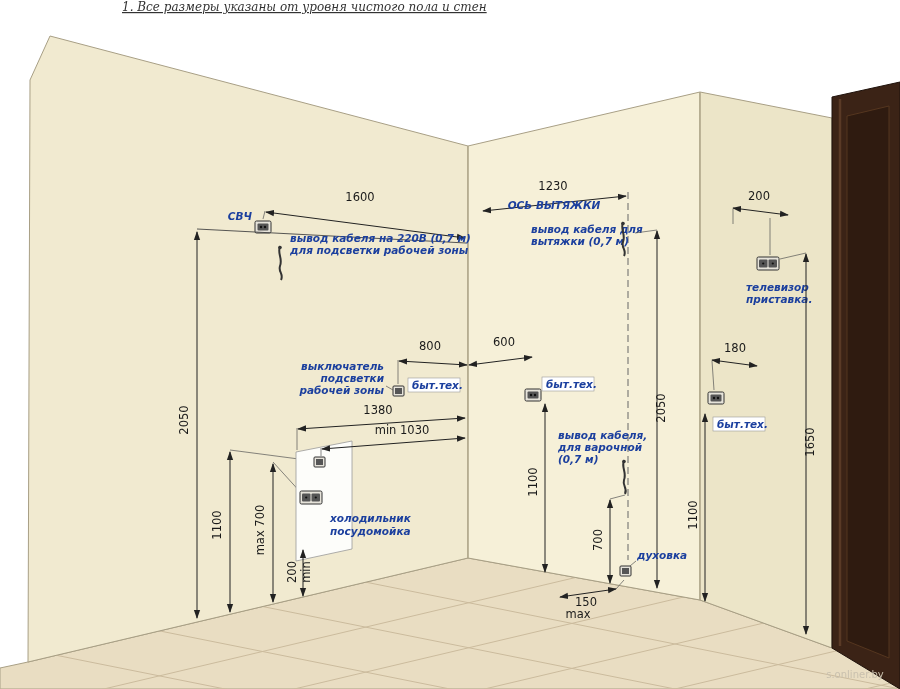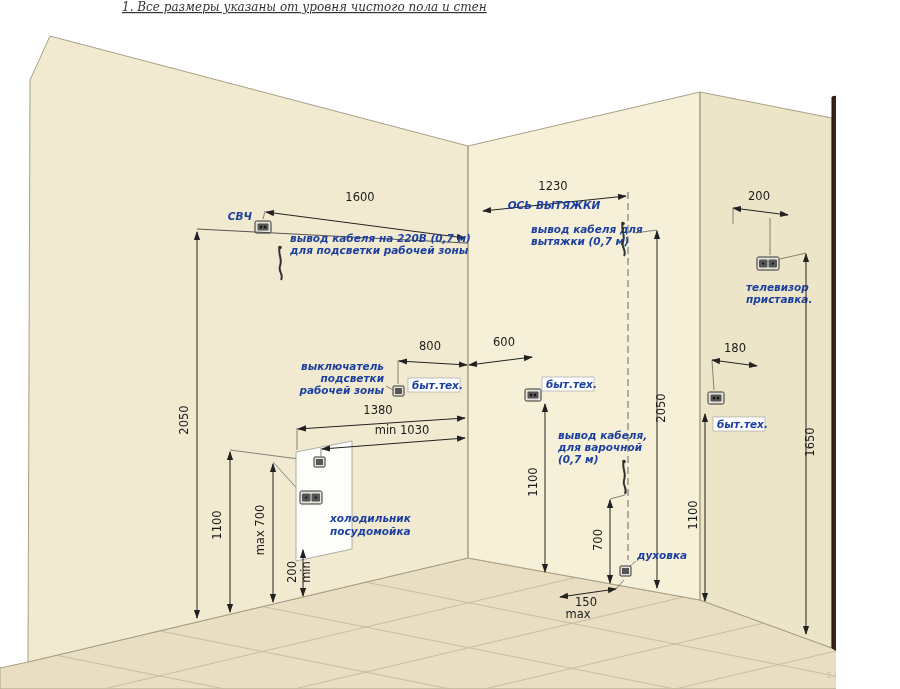--- a/index.html
+++ b/index.html
@@ -1,16 +1,16 @@
 <!DOCTYPE html>
 <html><head>
 <meta charset="utf-8">
 <style>
   html,body{margin:0;padding:0;background:#fff;}
-  .stage{position:relative;width:836px;height:689px;background:#fff;overflow:hidden;
+  .stage{position:relative;width:900px;height:689px;background:#fff;overflow:hidden;
          font-family:"DejaVu Sans",sans-serif;}
   svg{position:absolute;left:0;top:0;}
   .wallline{stroke:#a89f85;stroke-width:1;}
   .tile{stroke:#cbbb9d;stroke-width:1;}
   .dim{stroke:#222;stroke-width:1;marker-start:url(#arr);marker-end:url(#arr);}
   .ref{stroke:#444;stroke-width:0.9;}
   .ext{stroke:#555;stroke-width:0.7;}
   .dash{stroke:#666;stroke-width:1;stroke-dasharray:7 4;}
   .dtxt{font:11.5px "DejaVu Sans",sans-serif;fill:#1a1a1a;}
   .lbl{font:italic bold 10.5px "DejaVu Sans",sans-serif;fill:#1b3f9e;}

